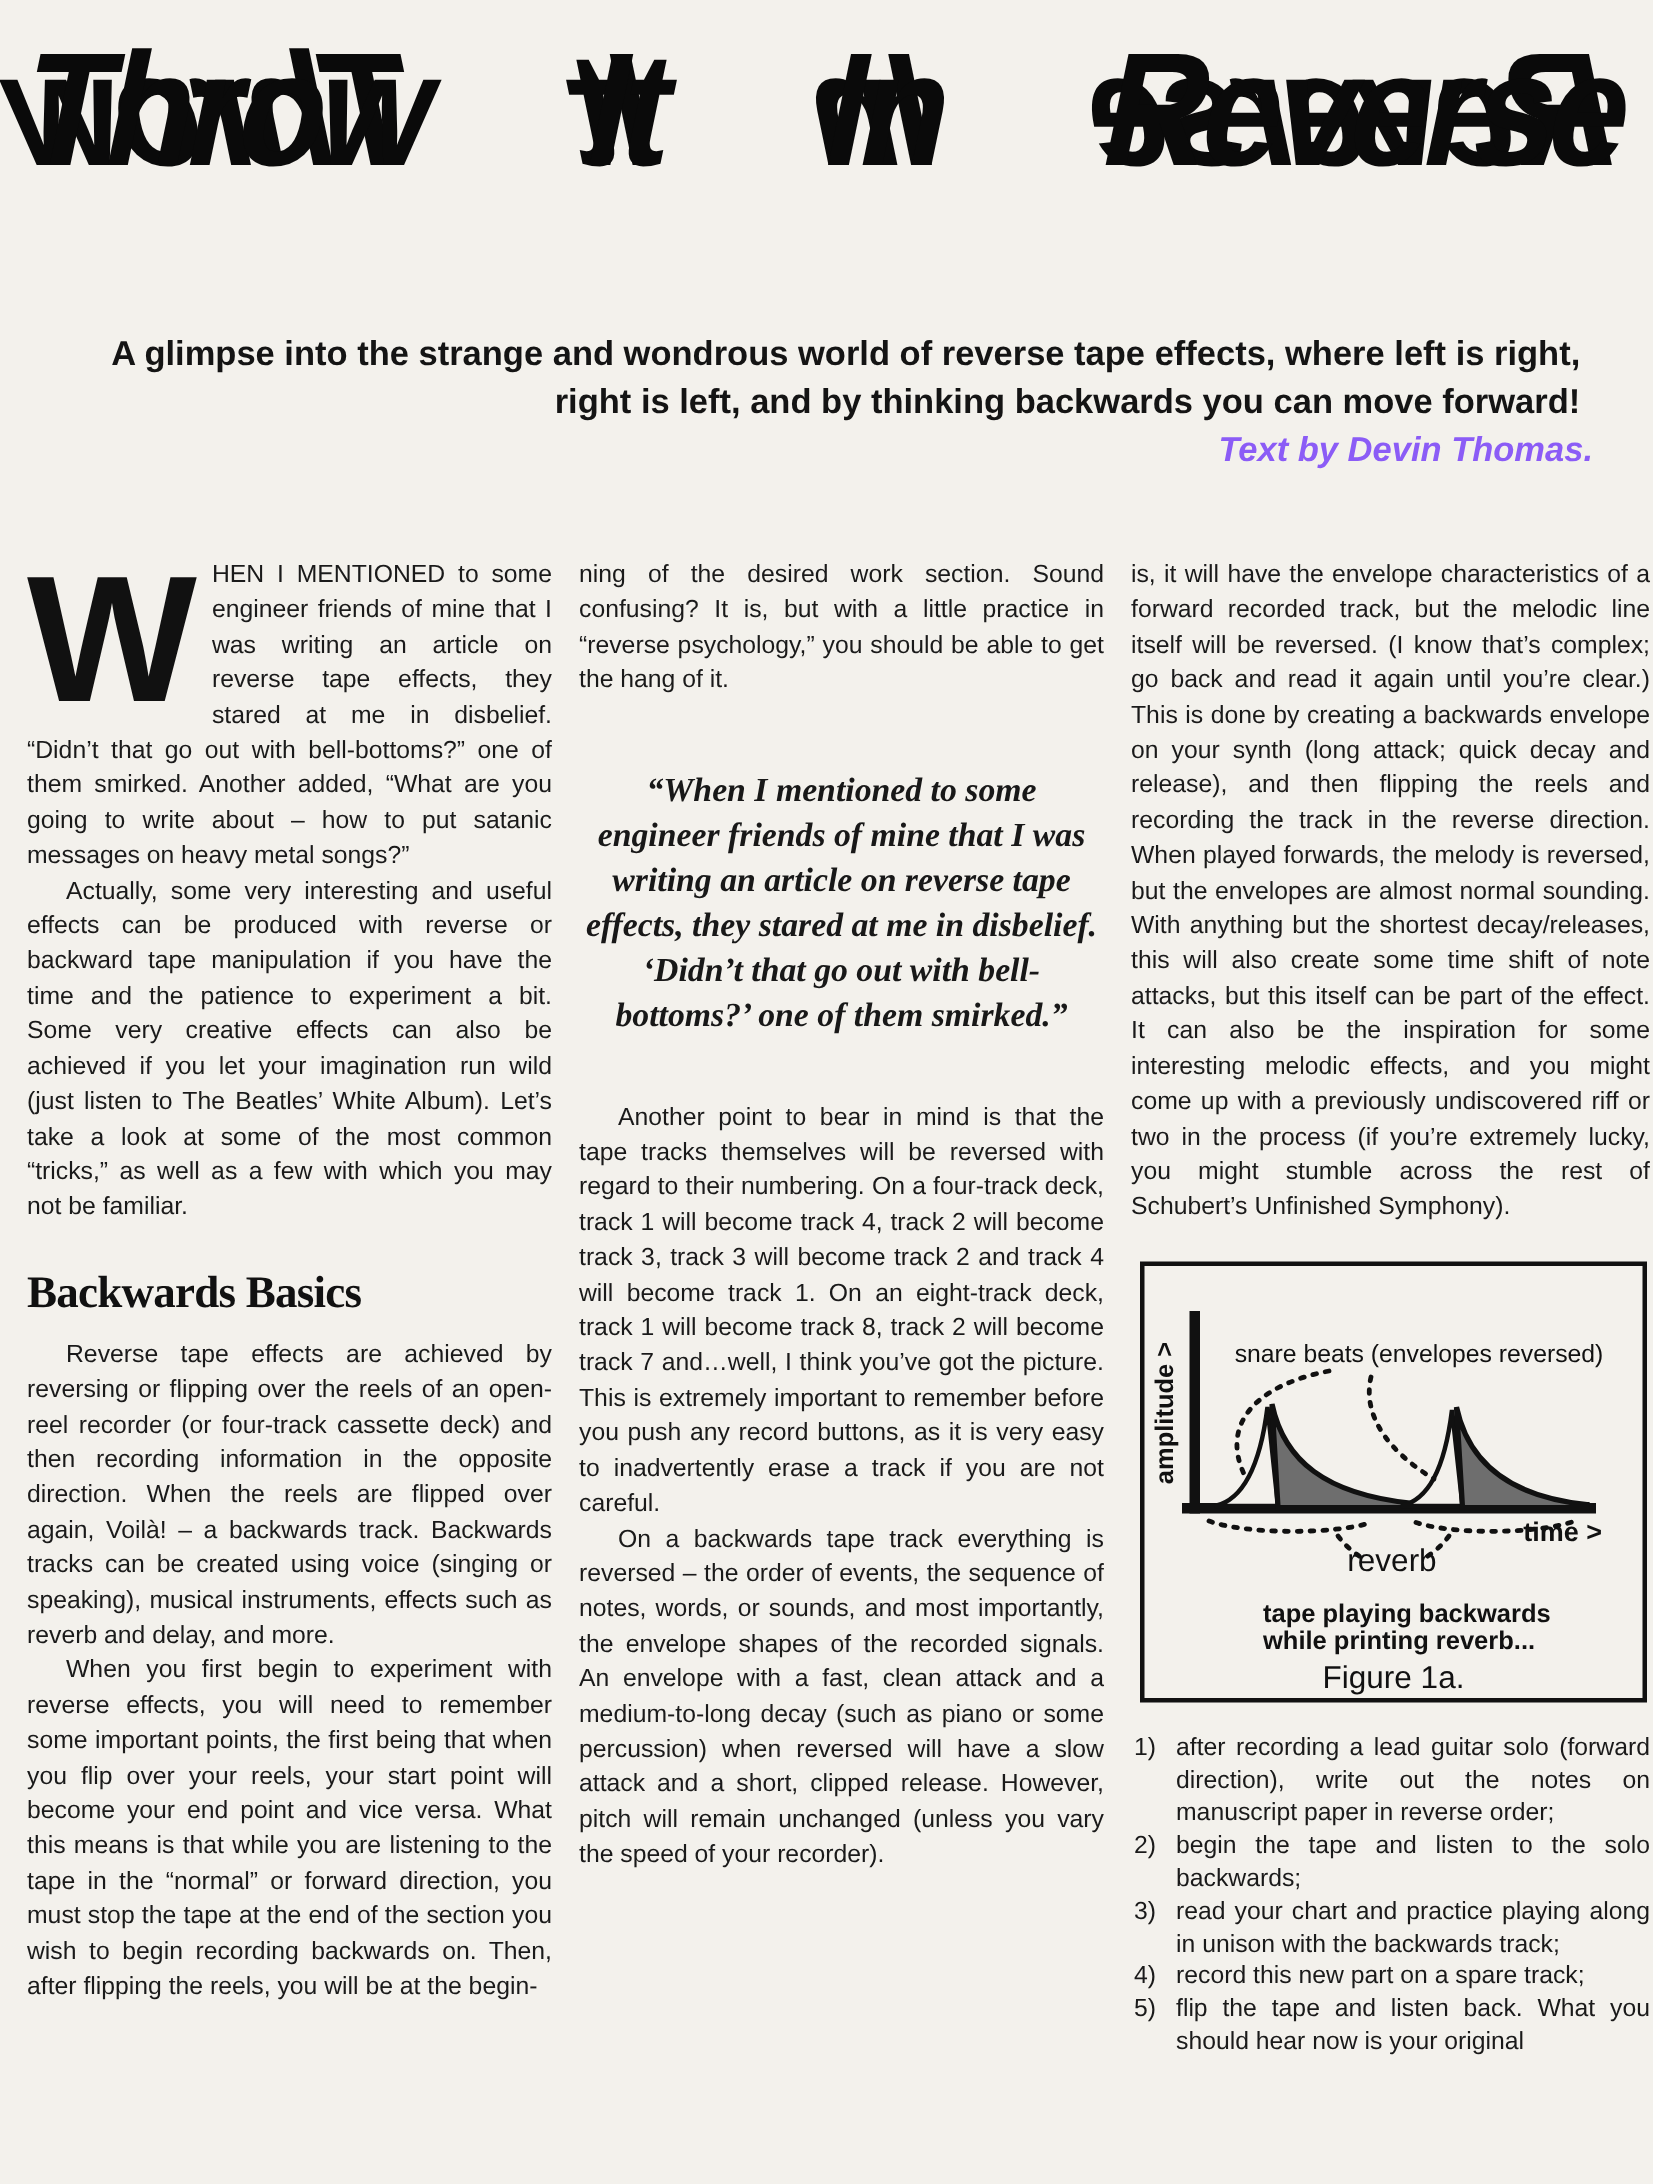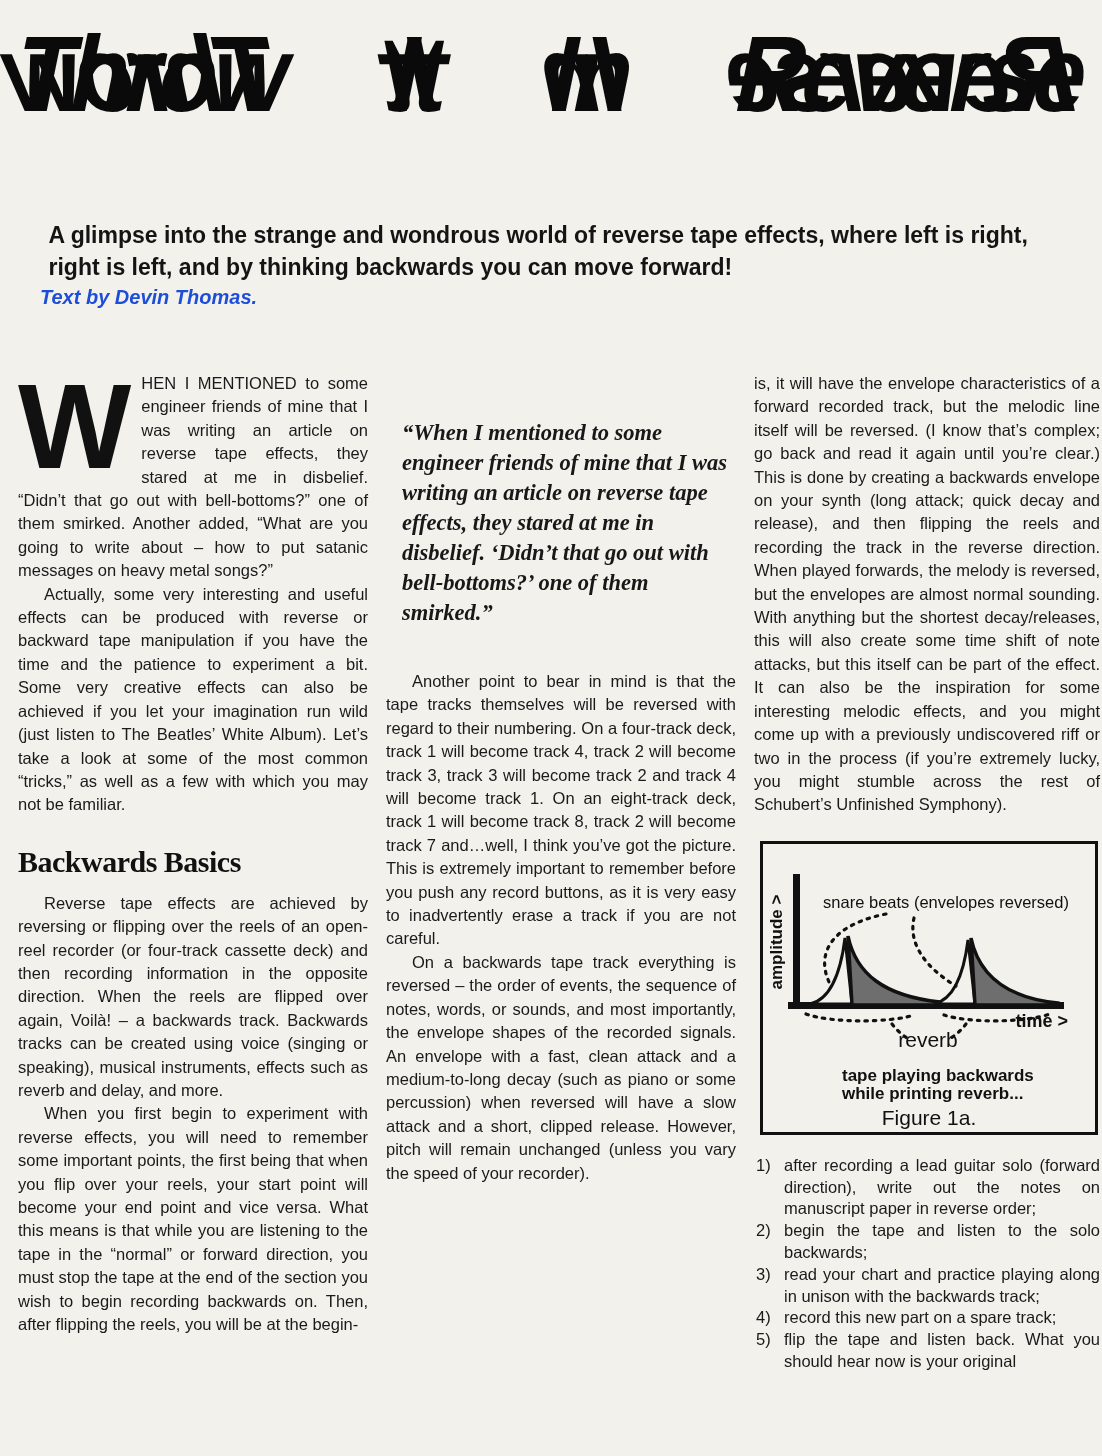--- a/index.html
+++ b/index.html
@@ -9,34 +9,34 @@
   
   .title-row{position:absolute;top:10px;left:18px;right:18px;height:128px;
     display:flex;justify-content:space-between;align-items:center;}
   .tw{position:relative;display:inline-block;font-weight:bold;font-size:96px;
     letter-spacing:-4px;color:#0a0a0a;line-height:1;transform:scaleY(1.12);white-space:nowrap;}
   .tw .mir{position:absolute;left:-10px;top:0;width:100%;text-align:center;
     transform:scaleX(-1) skewX(-13deg);}
   .tw .fwd{position:relative;display:inline-block;transform:skewX(-13deg);}
 
   
-  .deck{position:absolute;top:220px;left:40px;right:40px;text-align:left;}
+  .deck{position:absolute;top:220px;left:40px;right:40px;text-align:right;}
   .subtitle{font-weight:bold;font-size:23px;line-height:1.38;max-width:1005px;margin:0 auto;color:#141414;}
-  .byline{font-weight:bold;font-style:italic;font-size:20px;margin-top:3px;color:#1d4ed8;}
+  .byline{font-weight:bold;font-style:italic;font-size:23px;margin-top:3px;color:#8b5cf6;}
 
   
   .columns{position:absolute;top:372px;left:18px;display:flex;gap:18px;}
   .col{width:350px;}
   .col p{margin:0;font-size:16.5px;line-height:23.4px;text-align:justify;text-indent:26px;color:#1a1a1a;}
   .col p.noindent{text-indent:0;}
   .dropcap{float:left;font-weight:bold;font-size:120px;line-height:.78;margin:8px 10px 0 0;color:#111;}
   h2{font-family:"Liberation Serif",serif;font-weight:bold;font-size:30px;letter-spacing:-.5px;
     margin:28px 0 13px 0;color:#111;transform-origin:left;}
   .pullquote{font-family:"Liberation Serif",serif;font-style:italic;font-weight:600;
-    font-size:22.5px;line-height:30px;text-align:left;margin:46px 4px 42px 16px;color:#181818;}
+    font-size:22.5px;line-height:30px;text-align:center;margin:46px 4px 42px 4px;color:#181818;}
   .em{}
 
   
   .figbox{margin:24px 2px 20px 6px;border:3px solid #111;height:288px;background:#f3f1ec;}
   .figbox svg{display:block;width:100%;height:100%;}
 
   
   .list-intro{margin-top:10px !important;}
   .listrow{display:flex;font-size:16.5px;line-height:21.8px;color:#1a1a1a;}
   .listrow .num{flex:none;width:28px;padding-left:2px;}
@@ -75,20 +75,21 @@
 
     <div class="col">
       <p class="noindent"><span class="dropcap">W</span><span>HEN I MENTIONED to some engineer friends of mine that I was writing an article on reverse tape effects, they stared at me in disbelief. “Didn’t that go out with bell-bottoms?” one of them smirked. Another added, “What are you going to write about – how to put satanic messages on heavy metal songs?”</span></p>
       <p>Actually, some very interesting and useful effects can be produced with reverse or backward tape manipulation if you have the time and the patience to experiment a bit. Some very creative effects can also be achieved if you let your imagination run wild (just listen to The Beatles’ White Album). Let’s take a look at some of the most common “tricks,” as well as a few with which you may not be familiar.</p>
       <h2>Backwards Basics</h2>
       <p>Reverse tape effects are achieved by reversing or flipping over the reels of an open-reel recorder (or four-track cassette deck) and then recording information in the opposite direction. When the reels are flipped over again, Voilà! – a backwards track. Backwards tracks can be created using voice (singing or speaking), musical instruments, effects such as reverb and delay, and more.</p>
       <p>When you first begin to experiment with reverse effects, you will need to remember some important points, the first being that when you flip over your reels, your start point will become your end point and vice versa. What this means is that while you are listening to the tape in the “normal” or forward direction, you must stop the tape at the end of the section you wish to begin recording backwards on. Then, after flipping the reels, you will be at the begin-</p>
     </div>
 
     <div class="col">
+      <p class="noindent">ning of the desired work section. Sound confusing? It is, but with a little practice in “reverse psychology,” you should be able to get the hang of it.</p>
       <div class="pullquote">“When I mentioned to some engineer friends of mine that I was writing an article on reverse tape effects, they stared at me in disbelief. ‘Didn’t that go out with bell-bottoms?’ one of them smirked.”</div>
       <p>Another point to bear in mind is that the tape tracks themselves will be reversed with regard to their numbering. On a four-track deck, track 1 will become track 4, track 2 will become track 3, track 3 will become track 2 and track 4 will become track 1. On an eight-track deck, track 1 will become track 8, track 2 will become track 7 and…well, I think you’ve got the picture. This is extremely important to remember before you push any record buttons, as it is very easy to inadvertently erase a track if you are not careful.</p>
       <p><span>On a backwards tape track </span><span class="em">everything</span><span> is reversed – the order of events, the sequence of notes, words, or sounds, and most importantly, the envelope shapes of the recorded signals. An envelope with a fast, clean attack and a medium-to-long decay (such as piano or some percussion) when reversed will have a slow attack and a short, clipped release. However, pitch will remain unchanged (unless you vary the speed of your recorder).</span></p>
     </div>
 
     <div class="col" style="width:346px;">
       <p class="noindent"><span>is, it will have the envelope characteristics of a forward recorded track, but the melodic line itself will be reversed. (I know that’s complex; go back and read it again until you’re clear.) This is done by creating a backwards envelope on your synth (long attack; quick decay and release), and then flipping the reels and recording the track in the reverse direction. When played forwards, the melody is reversed, but the envelopes are almost normal sounding. With anything but the shortest decay/releases, this will also create some time shift of note attacks, but this itself can be part of the effect. It can also be the inspiration for some interesting melodic effects, and you might come up with a previously undiscovered riff or two in the process (if you’re extremely lucky, you might stumble across the rest of Schubert’s </span><span class="em">Unfinished Symphony</span><span>).</span></p>
 
       <div class="figbox">
         <svg viewBox="0 0 326 288">

